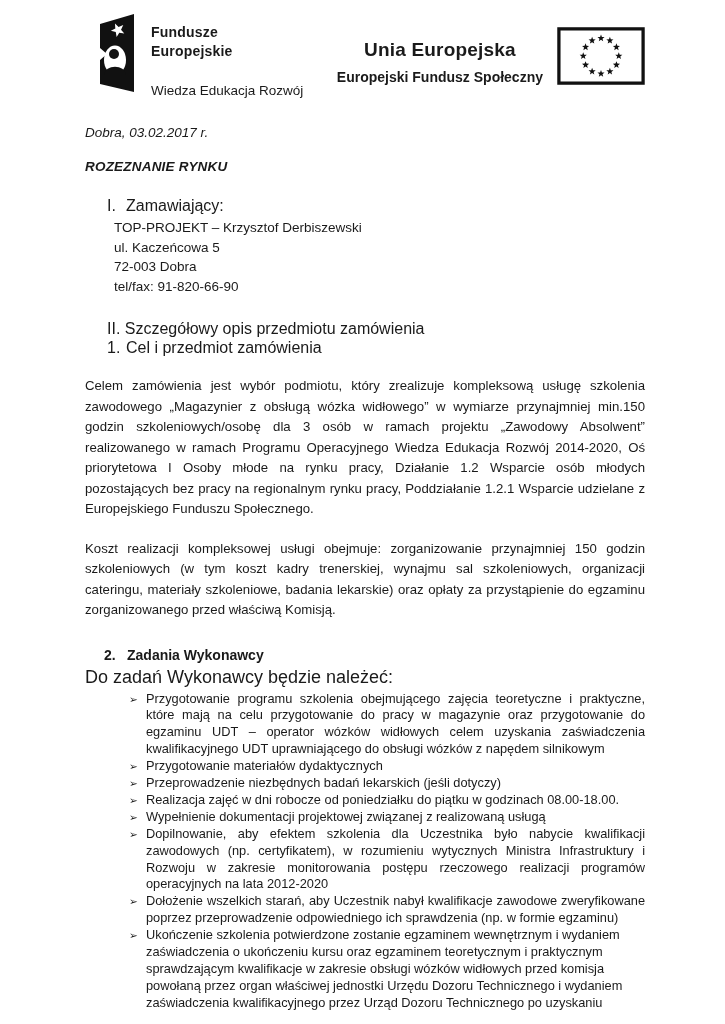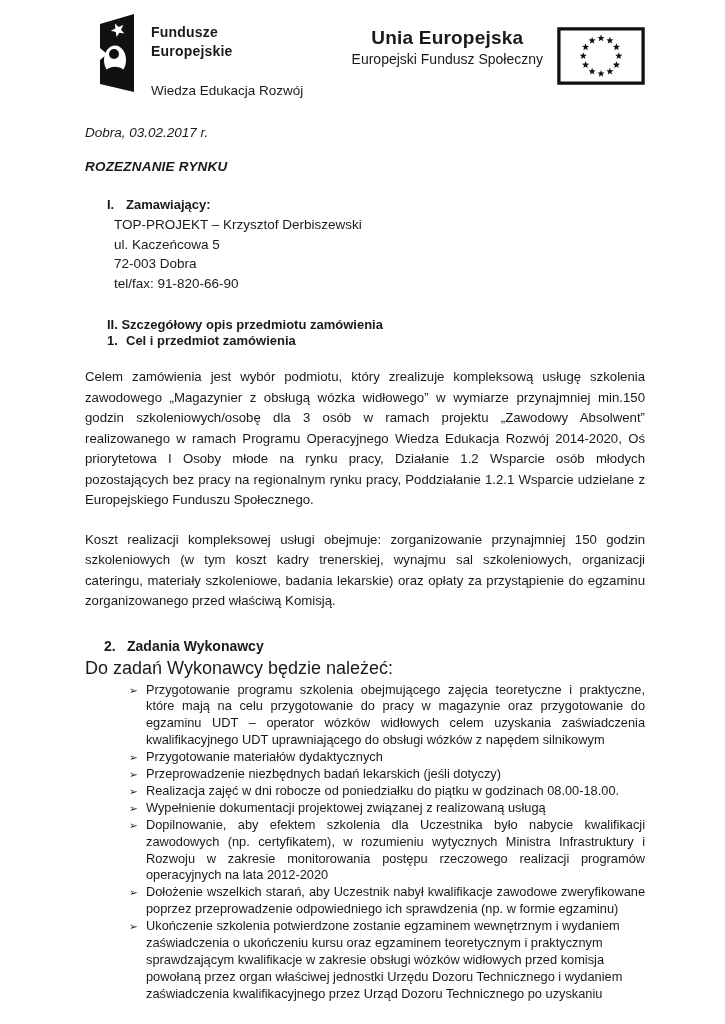--- a/index.html
+++ b/index.html
@@ -8,29 +8,29 @@
     background:#ffffff;color:#1a1a1a;
     font-family:"Liberation Sans",sans-serif;
     padding:14px 80px 10px 85px;position:relative;
   }
   
   .header{display:flex;justify-content:space-between;align-items:flex-start;height:90px;margin-left:14px;}
   .fe-logo{display:flex;gap:16px;}
   .fe-flag{width:36px;height:80px;flex:0 0 auto;}
   .fe-title{font-size:14px;font-weight:700;line-height:19px;white-space:pre-line;margin-top:9px;letter-spacing:.2px;}
   .fe-sub{font-size:13.5px;margin-top:22px;}
-  .eu-logo{display:flex;align-items:flex-start;gap:14px;margin-top:13px;}
+  .eu-logo{display:flex;align-items:flex-end;gap:14px;margin-top:13px;}
   .eu-text{text-align:center;}
   .eu-title{font-size:19px;font-weight:700;line-height:21px;letter-spacing:.2px;}
-  .eu-sub{font-size:14px;margin-top:3px;}
+  .eu-sub{font-size:14px;margin-top:9px;font-weight:bold;}
   .eu-flag{width:88px;height:58px;flex:0 0 auto;}
   
   .dateline{margin-top:21px;font-size:13.5px;font-style:italic;}
   .doc-title{margin-top:19px;font-size:13.5px;font-weight:700;font-style:italic;text-align:left;letter-spacing:.2px;}
-  .h1{margin-top:23px;font-size:13px;font-weight:700;padding-left:22px;}
+  .h1{margin-top:23px;font-size:16px;font-weight:400;padding-left:22px;}
   .num{display:inline-block;width:19px;}
   .address{padding-left:29px;font-size:13.5px;line-height:19.5px;margin-top:3px;}
   .h1.opis{margin-top:24px;}
   .h1.cel{margin-top:1px;}
   .para{margin:19px 0 0;font-size:13.2px;line-height:20.5px;text-align:justify;}
   .h2{margin-top:26px;padding-left:19px;font-size:14px;font-weight:700;}
   .num2{display:inline-block;width:23px;}
   .intro{font-size:18px;margin-top:4px;}
   .tasks{list-style:none;margin:3px 0 0;padding:0;font-size:12.8px;line-height:16.9px;}
   .tasks li{position:relative;padding-left:61px;text-align:justify;}

